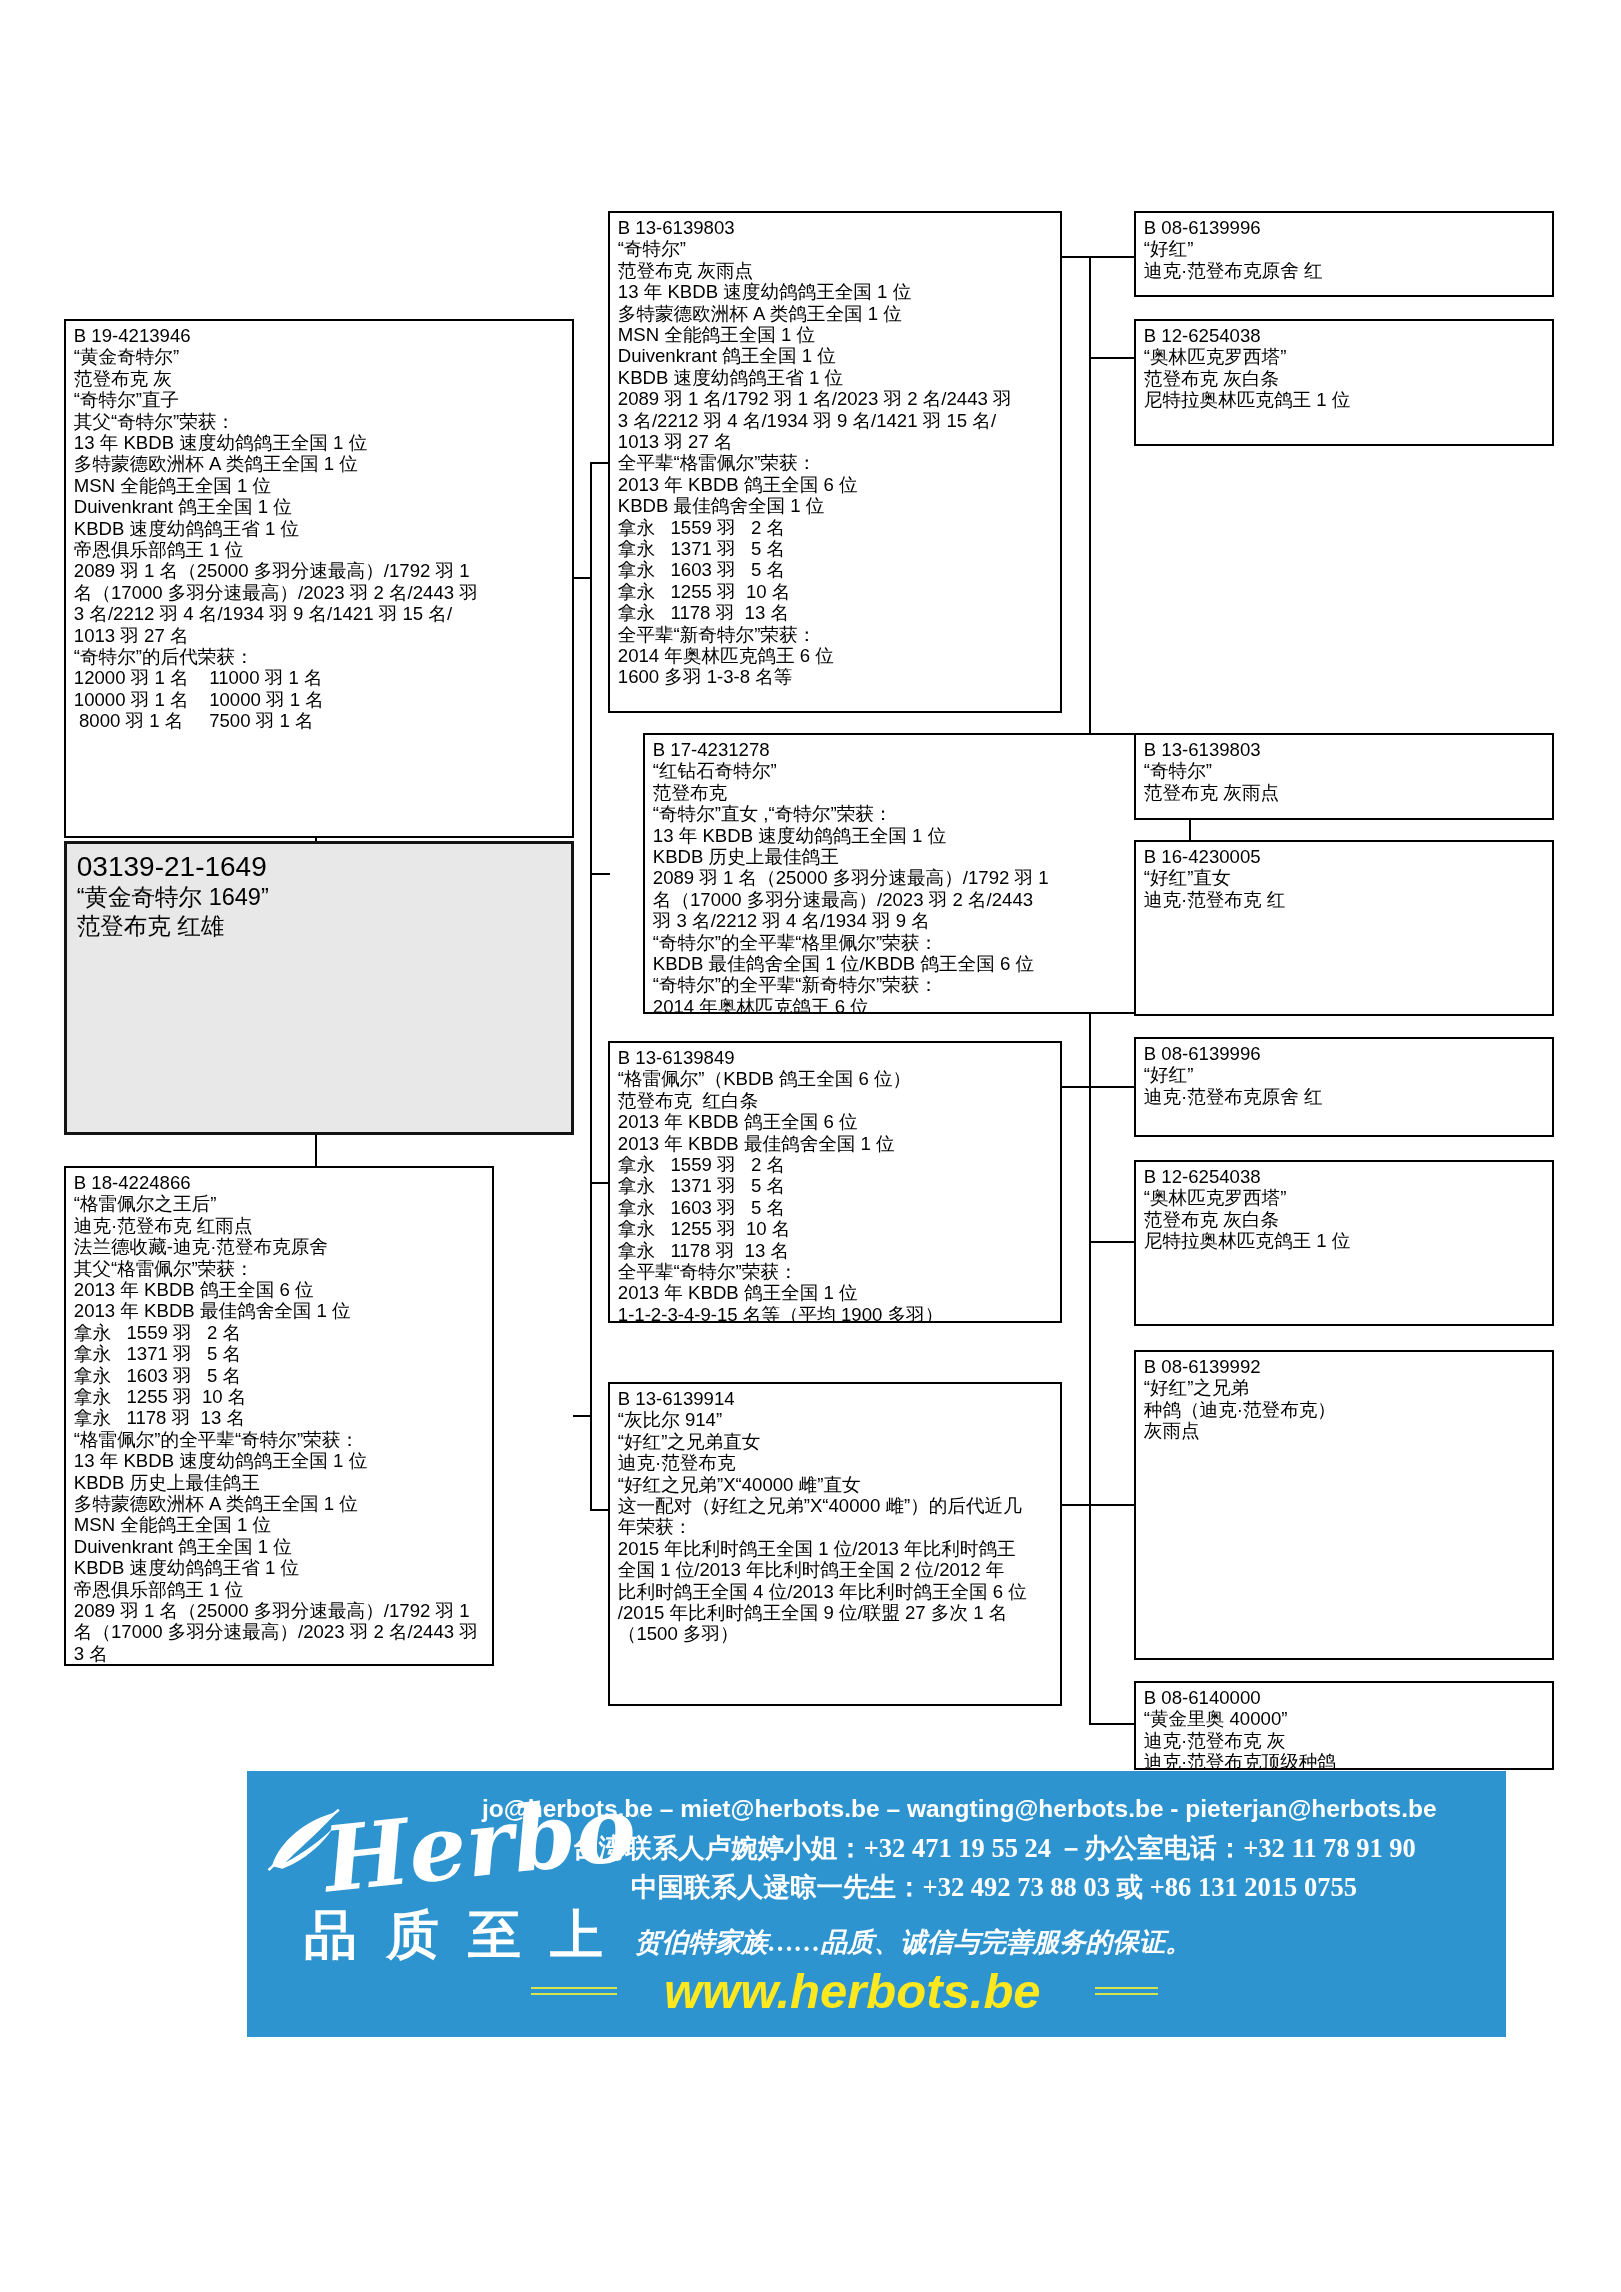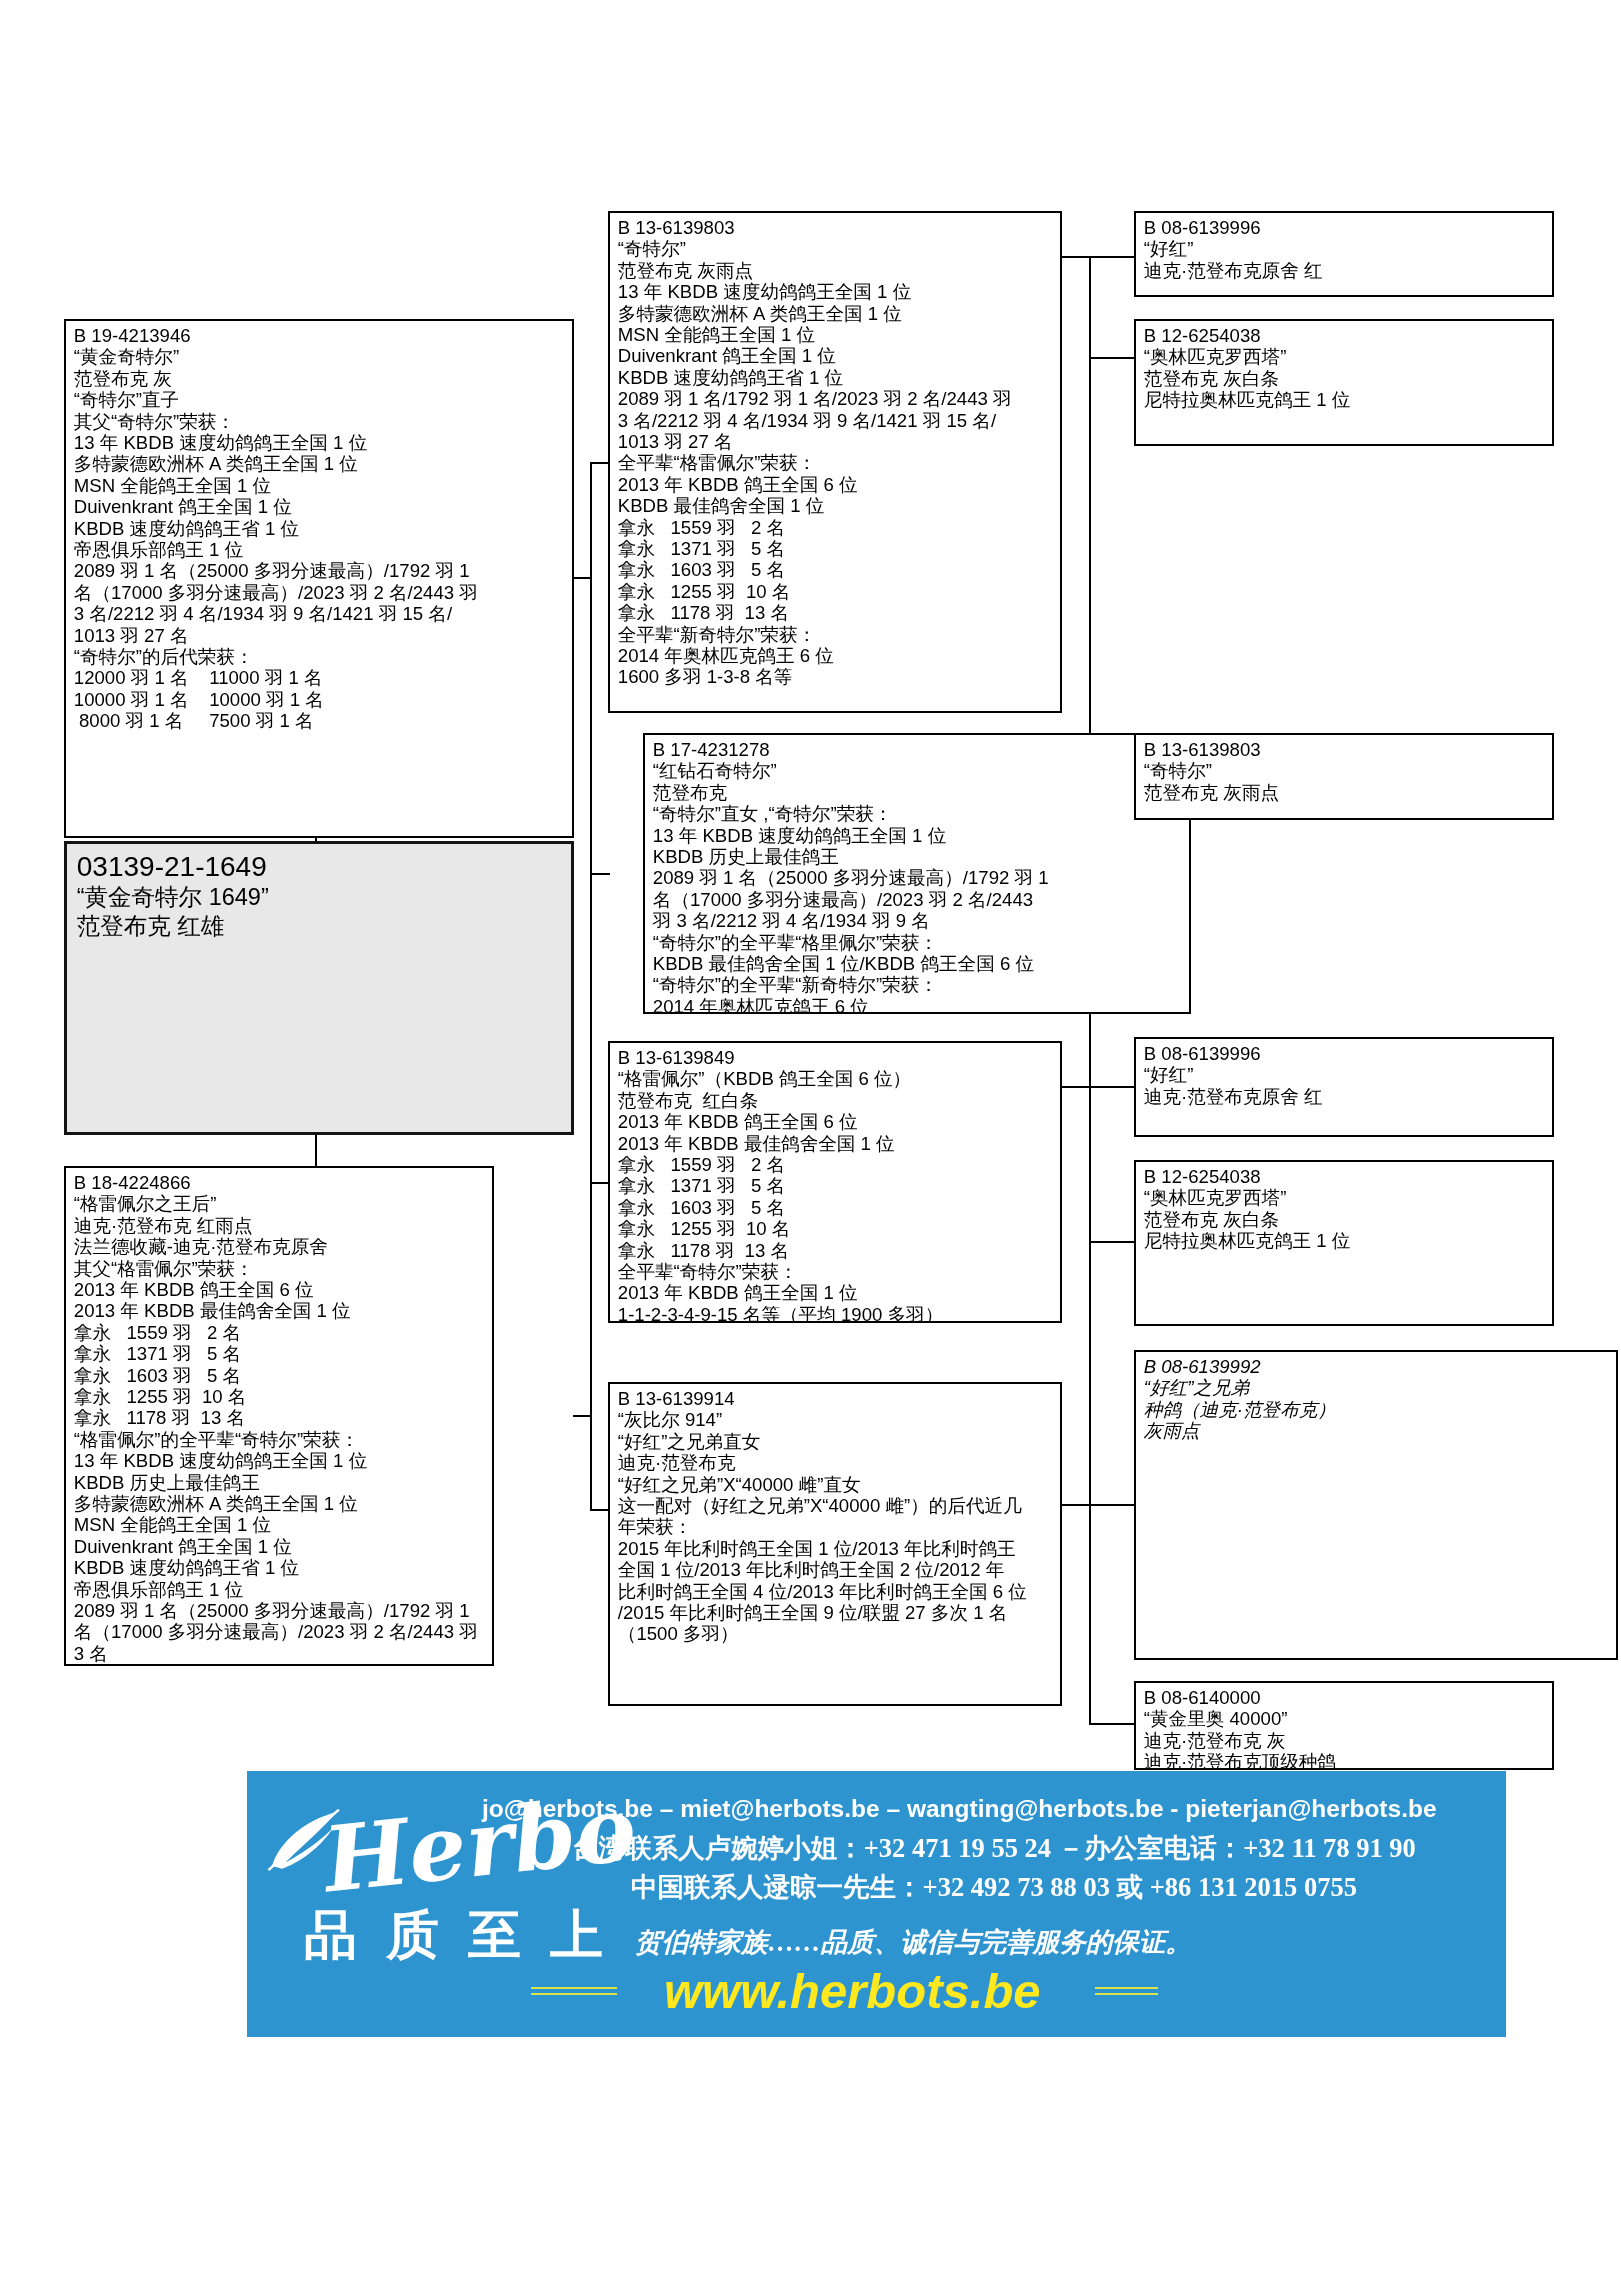--- a/index.html
+++ b/index.html
@@ -192,32 +192,37 @@
       <div class="line">B 12-6254038</div>
       <div class="line">“奥林匹克罗西塔”</div>
       <div class="line">范登布克 灰白条</div>
       <div class="line">尼特拉奥林匹克鸽王 1 位</div>
     </div>
   <div class="box" style="left:1134px;top:733px;width:420px;height:87px;">
       <div class="line">B 13-6139803</div>
       <div class="line">“奇特尔”</div>
       <div class="line">范登布克 灰雨点</div>
     </div>
+  <div class="box" style="left:1134px;top:840px;width:420px;height:176px;">
+      <div class="line">B 16-4230005</div>
+      <div class="line">“好红”直女</div>
+      <div class="line">迪克·范登布克 红</div>
+    </div>
   <div class="box" style="left:1134px;top:1037px;width:420px;height:100px;">
       <div class="line">B 08-6139996</div>
       <div class="line">“好红”</div>
       <div class="line">迪克·范登布克原舍 红</div>
     </div>
   <div class="box" style="left:1134px;top:1160px;width:420px;height:166px;">
       <div class="line">B 12-6254038</div>
       <div class="line">“奥林匹克罗西塔”</div>
       <div class="line">范登布克 灰白条</div>
       <div class="line">尼特拉奥林匹克鸽王 1 位</div>
     </div>
-  <div class="box" style="left:1134px;top:1350px;width:484px;height:310px;font-style:italic;">
+  <div class="box" style="left:1134px;top:1350px;width:420px;height:310px;">
       <div class="line">B 08-6139992</div>
       <div class="line">“好红”之兄弟</div>
       <div class="line">种鸽（迪克·范登布克）</div>
       <div class="line">灰雨点</div>
     </div>
   <div class="box" style="left:1134px;top:1681px;width:420px;height:89px;">
       <div class="line">B 08-6140000</div>
       <div class="line">“黄金里奥 40000”</div>
       <div class="line">迪克·范登布克 灰</div>
       <div class="line">迪克·范登布克顶级种鸽</div>

